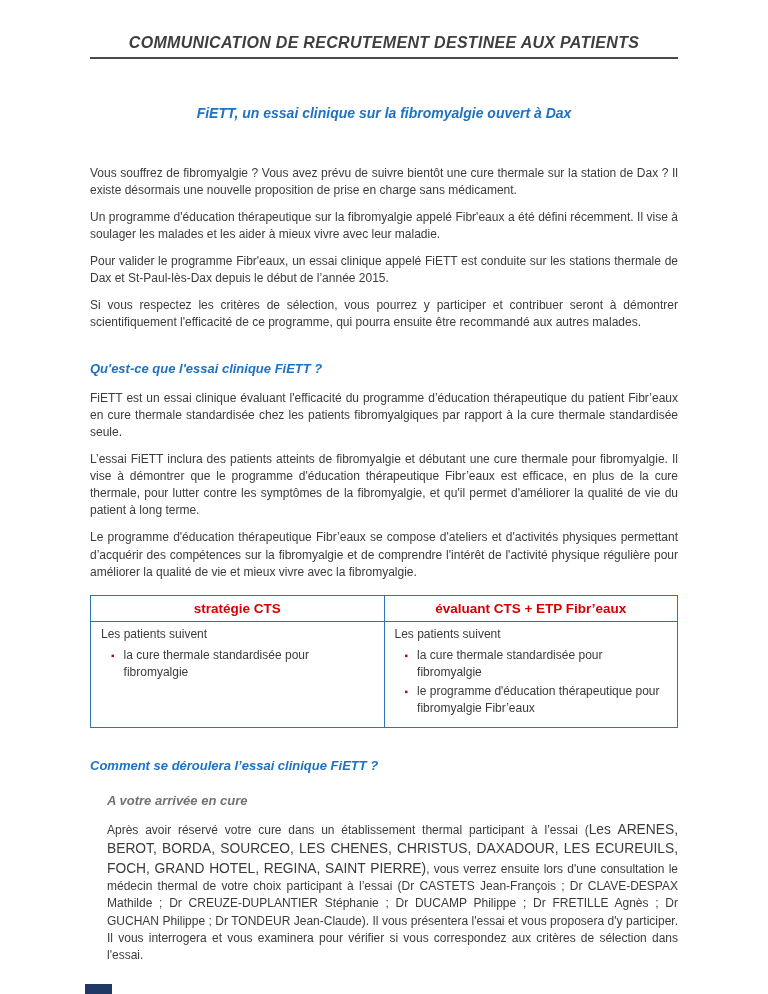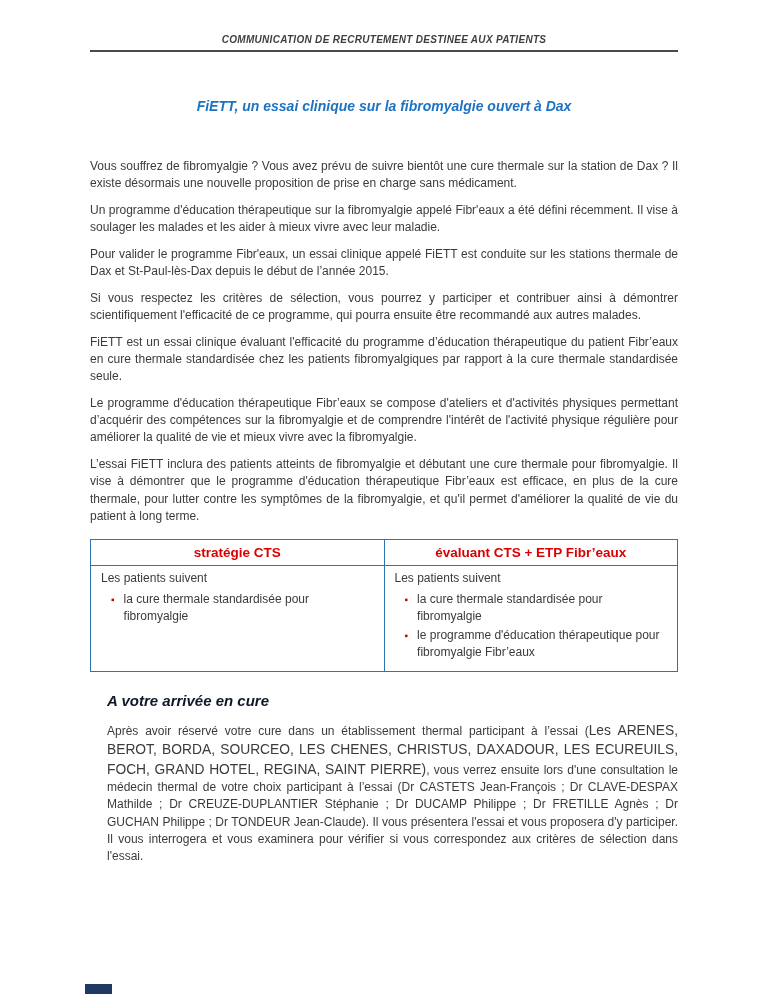--- a/index.html
+++ b/index.html
@@ -17,21 +17,21 @@
   }
   .page {
     position: relative;
     width: 768px;
     height: 994px;
     box-sizing: border-box;
     padding: 34px 90px 0 90px;
   }
   .doc-header {
     text-align: center;
-    font-size: 10px;
+    font-size: 16px;
     font-weight: bold;
     font-style: italic;
     color: #3f3f3f;
     letter-spacing: 0.3px;
     padding-bottom: 5px;
     border-bottom: 2px solid #4a4a4a;
   }
   .doc-title {
     margin-top: 46px;
     text-align: center;
@@ -92,24 +92,24 @@
     font-size: 10px;
     line-height: 17px;
     margin-right: 9px;
     flex: 0 0 auto;
   }
   .bullet-text {
     flex: 1 1 auto;
   }
   .sub-heading {
     margin: 20px 0 12px 17px;
-    font-size: 15px;
+    font-size: 13px;
     font-weight: bold;
     font-style: italic;
-    color: #0f172a;
+    color: #737373;
   }
   .indented {
     margin-left: 17px;
   }
   .seg-normal {
     font-size: 12px;
   }
   .seg-caps {
     font-size: 13.8px;
   }
@@ -128,27 +128,28 @@
 <div class="page">
 
   <div class="doc-header">COMMUNICATION DE RECRUTEMENT DESTINEE AUX PATIENTS</div>
 
   <div class="doc-title">FiETT, un essai clinique sur la fibromyalgie ouvert à Dax</div>
 
   <div class="intro-block">
     <p class="body-text">Vous souffrez de fibromyalgie ? Vous avez prévu de suivre bientôt une cure thermale sur la station de Dax ? Il existe désormais une nouvelle proposition de prise en charge sans médicament.</p>
     <p class="body-text">Un programme d'éducation thérapeutique sur la fibromyalgie appelé Fibr'eaux a été défini récemment. Il vise à soulager les malades et les aider à mieux vivre avec leur maladie.</p>
     <p class="body-text">Pour valider le programme Fibr'eaux, un essai clinique appelé FiETT est conduite sur les stations thermale de Dax et St-Paul-lès-Dax depuis le début de l’année 2015.</p>
-    <p class="body-text">Si vous respectez les critères de sélection, vous pourrez y participer et contribuer ainsi à démontrer scientifiquement l'efficacité de ce programme, qui pourra ensuite être recommandé aux autres malades.</p>
+    <p class="body-text">Si vous respectez les critères de sélection, vous pourrez y participer et contribuer seront à démontrer scientifiquement l'efficacité de ce programme, qui pourra ensuite être recommandé aux autres malades.</p>
   </div>
 
   <div>
+    <div class="section-heading">Qu'est-ce que l'essai clinique FiETT ?</div>
     <p class="body-text">FiETT est un essai clinique évaluant l'efficacité du programme d’éducation thérapeutique du patient Fibr’eaux en cure thermale standardisée chez les patients fibromyalgiques par rapport à la cure thermale standardisée seule.</p>
+    <p class="body-text">L’essai FiETT inclura des patients atteints de fibromyalgie et débutant une cure thermale pour fibromyalgie. Il vise à démontrer que le programme d'éducation thérapeutique Fibr’eaux est efficace, en plus de la cure thermale, pour lutter contre les symptômes de la fibromyalgie, et qu'il permet d'améliorer la qualité de vie du patient à long terme.</p>
     <p class="body-text">Le programme d'éducation thérapeutique Fibr’eaux se compose d'ateliers et d'activités physiques permettant d’acquérir des compétences sur la fibromyalgie et de comprendre l'intérêt de l'activité physique régulière pour améliorer la qualité de vie et mieux vivre avec la fibromyalgie.</p>
-    <p class="body-text">L’essai FiETT inclura des patients atteints de fibromyalgie et débutant une cure thermale pour fibromyalgie. Il vise à démontrer que le programme d'éducation thérapeutique Fibr’eaux est efficace, en plus de la cure thermale, pour lutter contre les symptômes de la fibromyalgie, et qu'il permet d'améliorer la qualité de vie du patient à long terme.</p>
   </div>
 
   <table class="strategy">
     <tbody>
         <tr>
       <th>stratégie CTS</th>
       <th>évaluant CTS + ETP Fibr’eaux</th>
     </tr>
     <tr>
       <td>
@@ -167,20 +168,21 @@
         <div class="bullet-row">
           <span class="bullet">▪</span>
           <span class="bullet-text">le programme d'éducation thérapeutique pour fibromyalgie Fibr’eaux</span>
         </div>
       </td>
     </tr>
   </tbody>
     </table>
 
   <div>
+    <div class="section-heading">Comment se déroulera l’essai clinique FiETT ?</div>
 
     <div class="sub-heading">A votre arrivée en cure</div>
 
     <p class="body-text indented"><span class="seg-normal">Après avoir réservé votre cure dans un établissement thermal participant à l’essai (</span><span class="seg-caps">Les ARENES, BEROT, BORDA, SOURCEO, LES CHENES, CHRISTUS, DAXADOUR, LES ECUREUILS, FOCH, GRAND HOTEL, REGINA, SAINT PIERRE)</span><span class="seg-normal">, vous verrez ensuite lors d'une consultation le médecin thermal de votre choix participant à l’essai (Dr CASTETS Jean-François ; Dr CLAVE-DESPAX Mathilde ; Dr CREUZE-DUPLANTIER Stéphanie ;  Dr DUCAMP Philippe ; Dr FRETILLE Agnès ; Dr GUCHAN Philippe ; Dr TONDEUR Jean-Claude). Il vous présentera l'essai et vous proposera d'y participer. Il vous interrogera et vous examinera pour vérifier si vous correspondez aux critères de sélection dans l'essai.</span></p>
   </div>
 
 </div>
 
 <div class="footer-artifact"></div>
 

